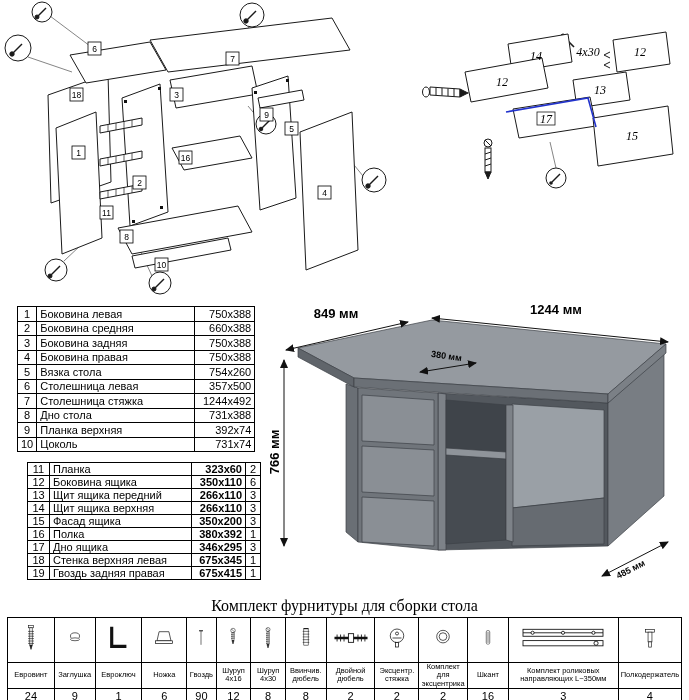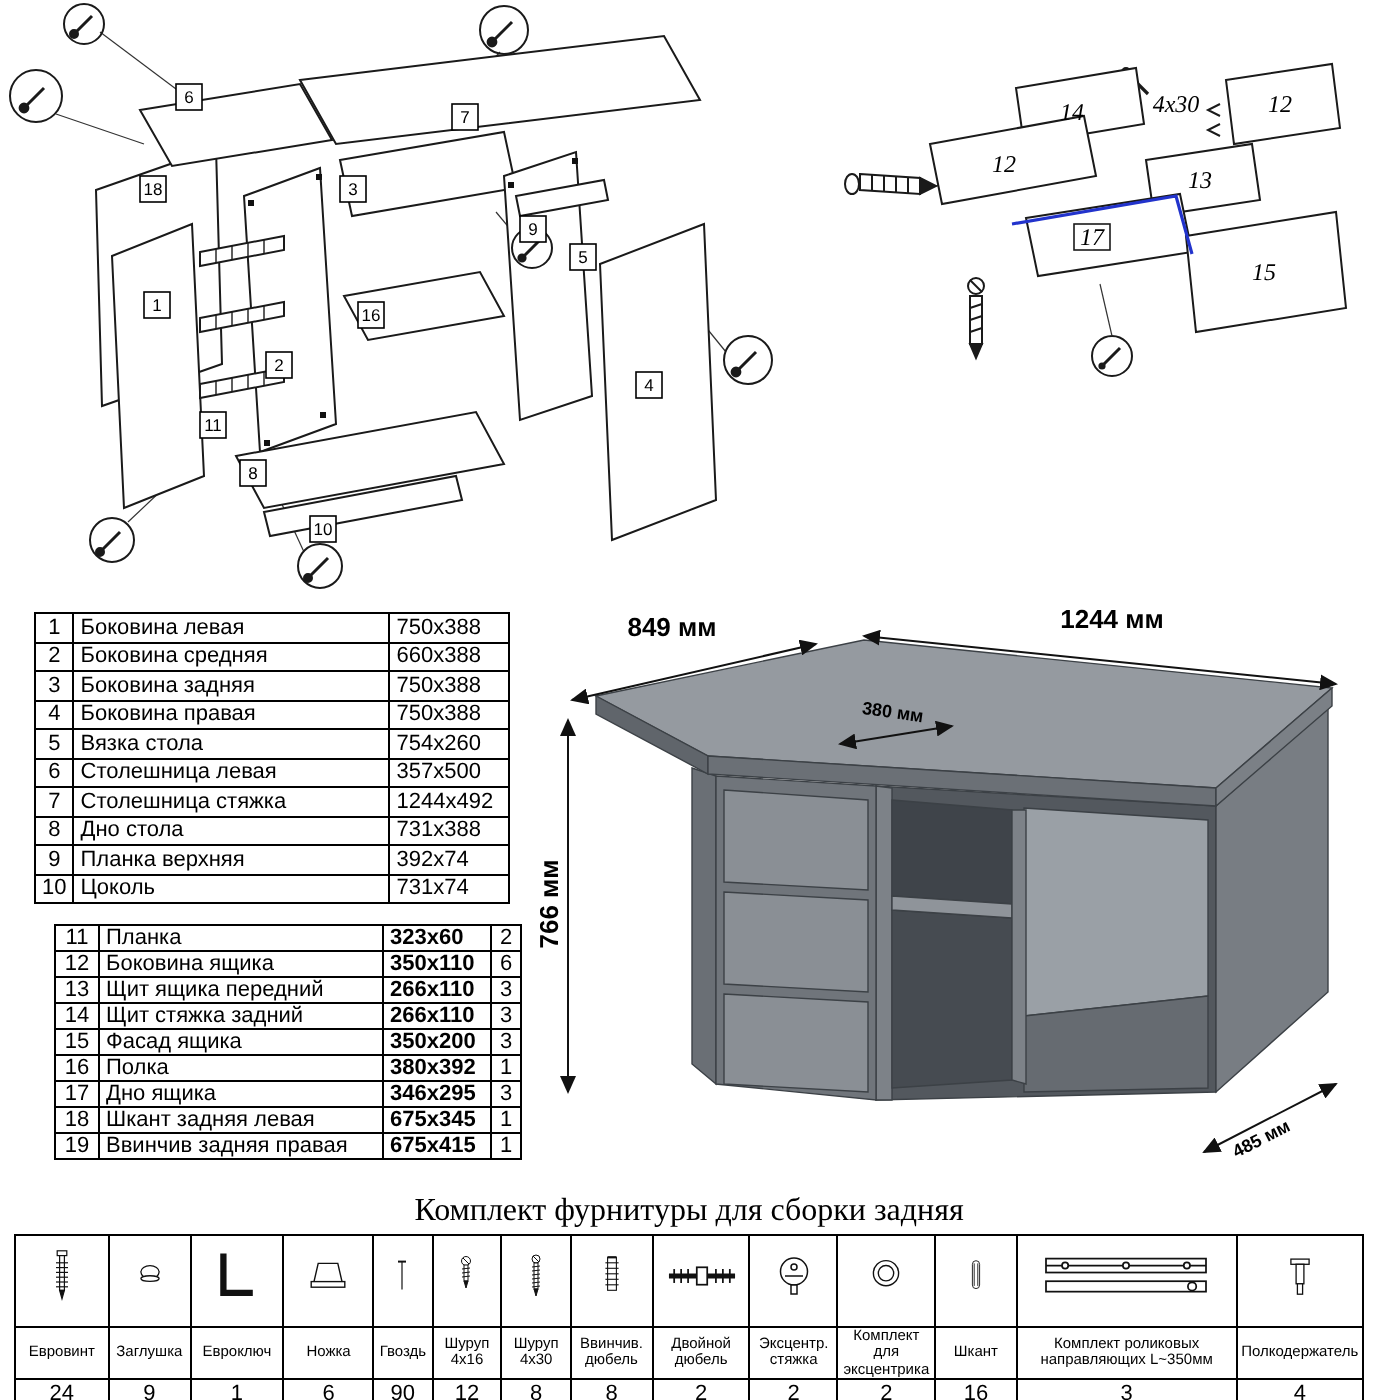--- a/index.html
+++ b/index.html
@@ -8,21 +8,21 @@
     width:689px; height:700px; position:relative; overflow:hidden;
     font-family:"Liberation Sans", sans-serif; color:#000;
   }
   .abs { position:absolute; }
 
   
   table { border-collapse:collapse; }
   .parts td { border:1px solid #000; font-size:11px; padding:0 3px; height:14.5px; white-space:nowrap; }
   .c-num { width:16px; text-align:center; padding:0 1px; }
   .c-name { width:158px; }
-  .c-size { width:60px; text-align:left; }
+  .c-size { width:60px; text-align:right; }
   .partsB .c-num { width:22px; }
   .partsB .c-name { width:142px; }
   .partsB .c-size { width:54px;font-weight:bold; }
   .partsB .c-qty { width:15px; text-align:center; padding:0 1px; }
   .partsB td { height:13px; }
 
   
   .hw-title { top:597px; left:0; width:689px; text-align:center;
     font-family:"Liberation Serif", serif; font-size:16px; }
   .hw-table { table-layout:fixed; width:675px; }
@@ -287,21 +287,21 @@
         <td class="c-qty">6</td>
       </tr>
     <tr>
         <td class="c-num">13</td>
         <td class="c-name">Щит ящика передний</td>
         <td class="c-size">266x110</td>
         <td class="c-qty">3</td>
       </tr>
     <tr>
         <td class="c-num">14</td>
-        <td class="c-name">Щит стяжка задний</td>
+        <td class="c-name">Щит ящика верхняя</td>
         <td class="c-size">266x110</td>
         <td class="c-qty">3</td>
       </tr>
     <tr>
         <td class="c-num">15</td>
         <td class="c-name">Фасад ящика</td>
         <td class="c-size">350x200</td>
         <td class="c-qty">3</td>
       </tr>
     <tr>
@@ -311,27 +311,27 @@
         <td class="c-qty">1</td>
       </tr>
     <tr>
         <td class="c-num">17</td>
         <td class="c-name">Дно ящика</td>
         <td class="c-size">346x295</td>
         <td class="c-qty">3</td>
       </tr>
     <tr>
         <td class="c-num">18</td>
-        <td class="c-name">Шкант задняя левая</td>
+        <td class="c-name">Стенка верхняя левая</td>
         <td class="c-size">675x345</td>
         <td class="c-qty">1</td>
       </tr>
     <tr>
         <td class="c-num">19</td>
-        <td class="c-name">Ввинчив задняя правая</td>
+        <td class="c-name">Гвоздь задняя правая</td>
         <td class="c-size">675x415</td>
         <td class="c-qty">1</td>
       </tr>
   </tbody>
 </table>
 
 <svg class="abs" style="left:270px;top:300px" width="419" height="298" viewBox="0 0 419 298">
   <defs>
     <marker id="arr" markerWidth="9" markerHeight="8" refX="8" refY="4" orient="auto-start-reverse">
       <path d="M0,0 L9,4 L0,8 z" fill="#111"></path>
@@ -372,21 +372,21 @@
   </g>
   <g>
     <text class="dimtx" x="66" y="18">849 мм</text>
     <text class="dimtx" x="286" y="14">1244 мм</text>
     <text class="dimtx" transform="translate(9,152) rotate(-90)">766 мм</text>
     <text class="dimsm" transform="translate(176,59) rotate(8)">380 мм</text>
     <text class="dimsm" transform="translate(362,272) rotate(-27)">485 мм</text>
   </g>
 </svg>
 
-<div class="abs hw-title">Комплект фурнитуры для сборки задняя</div>
+<div class="abs hw-title">Комплект фурнитуры для сборки стола</div>
 
 <table class="hw-table abs" style="left:7px;top:617px">
   <colgroup>
     <col style="width:46px">
       <col style="width:40px">
       <col style="width:46px">
       <col style="width:44px">
     <col style="width:29px">
       <col style="width:34px">
       <col style="width:34px">

